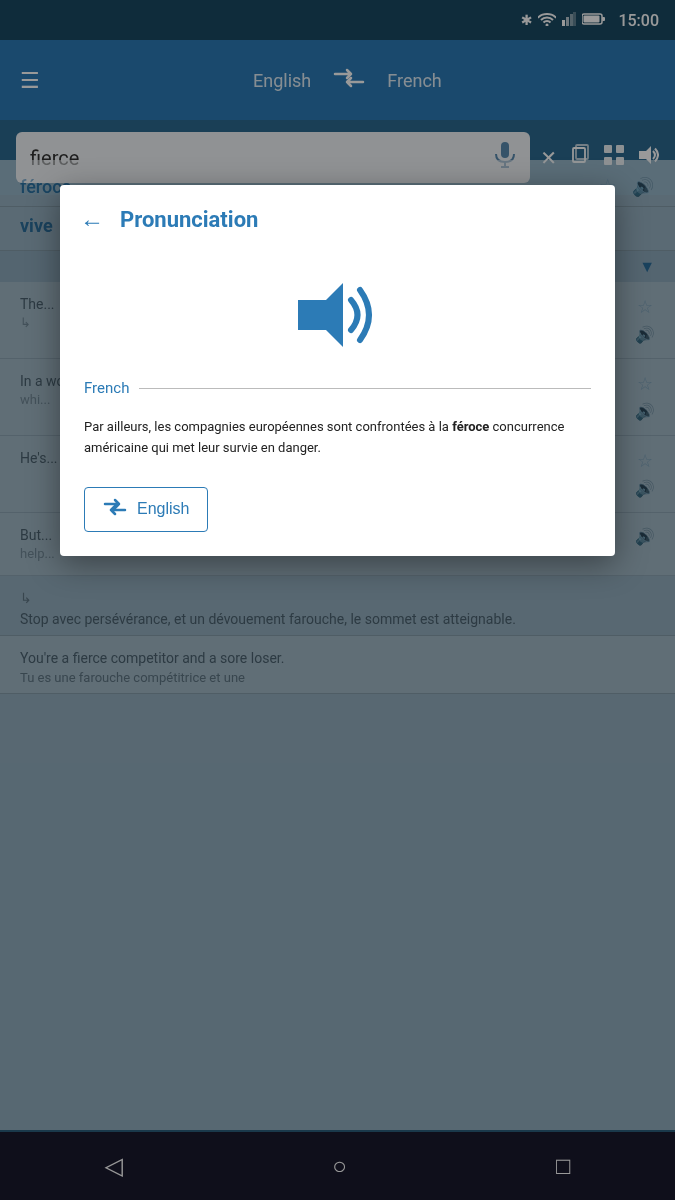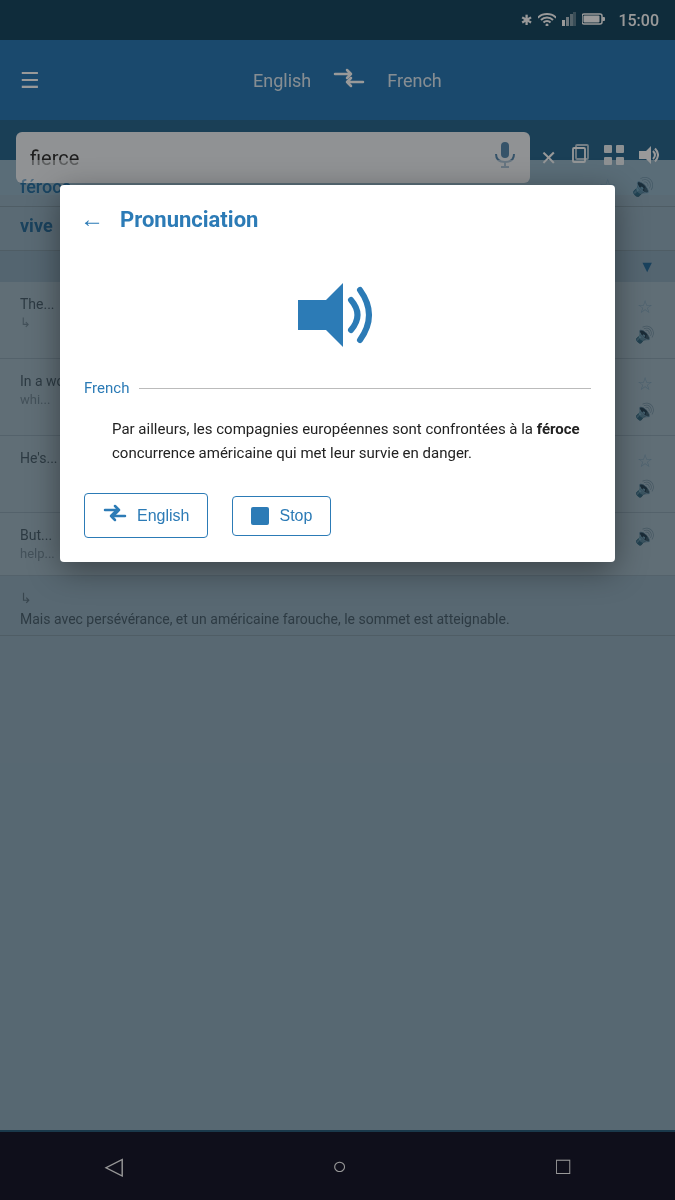--- a/index.html
+++ b/index.html
@@ -172,25 +172,24 @@
     .lang-label-text {
       color: #2c7bb6;
       font-size: 15px;
     }
     .lang-label-line {
       flex: 1;
       height: 1px;
       background: #bbb;
     }
     .pronunciation-text {
-      font-size: 15px;
+      font-size: 13px;
       color: #222;
       line-height: 1.6;
       margin-bottom: 28px;
-      margin-left: 28px;
     }
     .pronunciation-text strong {
       font-weight: 700;
       color: #222;
     }
     .modal-buttons {
       display: flex;
       gap: 24px;
       align-items: center;
     }
@@ -372,21 +371,25 @@
       <div style="color:#666; font-size:14px;">But...</div>
       <div style="color:#aaa; font-size:13px; margin-top:3px;">help...</div>
     </div>
     <div style="display:flex; flex-direction:column; gap:8px; align-items:center;">
       <span style="color:#c0d8e8; font-size:16px;">🔊</span>
     </div>
   </div>
 
   <div style="background:#e8eef3; padding:14px 20px 8px 20px; border-bottom:1px solid #ccc;">
     <div style="color:#888; font-size:14px; margin-bottom:5px;">↳</div>
-    <div style="color:#666; font-size:14px;">Mais avec persévérance, et un américaine farouche, le sommet est atteignable.</div>
+    <div style="color:#666; font-size:14px;">Stop avec persévérance, et un dévouement farouche, le sommet est atteignable.</div>
+  </div>
+  <div style="background:#fff; padding:14px 20px 8px 20px; border-bottom:1px solid #ccc;">
+    <div style="color:#666; font-size:14px;">You're a fierce competitor and a sore loser.</div>
+    <div style="color:#888; font-size:13px; margin-top:4px;">Tu es une farouche compétitrice et une</div>
   </div>
 </div>
 
 <div class="overlay-backdrop"></div>
 
 <div class="modal">
   <div class="modal-header">
     <span class="modal-back-btn">←</span>
     <span class="modal-title">Pronunciation</span>
   </div>
@@ -412,24 +415,20 @@
     <div class="modal-buttons">
       <button class="modal-btn">
         <span class="modal-btn-icon">
           <svg width="24" height="18" viewBox="0 0 24 18" fill="none">
             <path d="M2 6 L16 6 M12 2 L16 6 L12 10" stroke="#2c7bb6" stroke-width="2.5" stroke-linecap="round" stroke-linejoin="round"></path>
             <path d="M22 12 L8 12 M12 8 L8 12 L12 16" stroke="#2c7bb6" stroke-width="2.5" stroke-linecap="round" stroke-linejoin="round"></path>
           </svg>
         </span>
         <span class="modal-btn-label">English</span>
       </button>
-      <button class="modal-btn">
-        <span class="stop-btn-icon"></span>
-        <span class="modal-btn-label">Stop</span>
-      </button>
     </div>
   </div>
 </div>
 
 <div class="bottom-nav">
   <span class="nav-btn">◁</span>
   <span class="nav-btn">○</span>
   <span class="nav-btn">□</span>
 </div>
 

